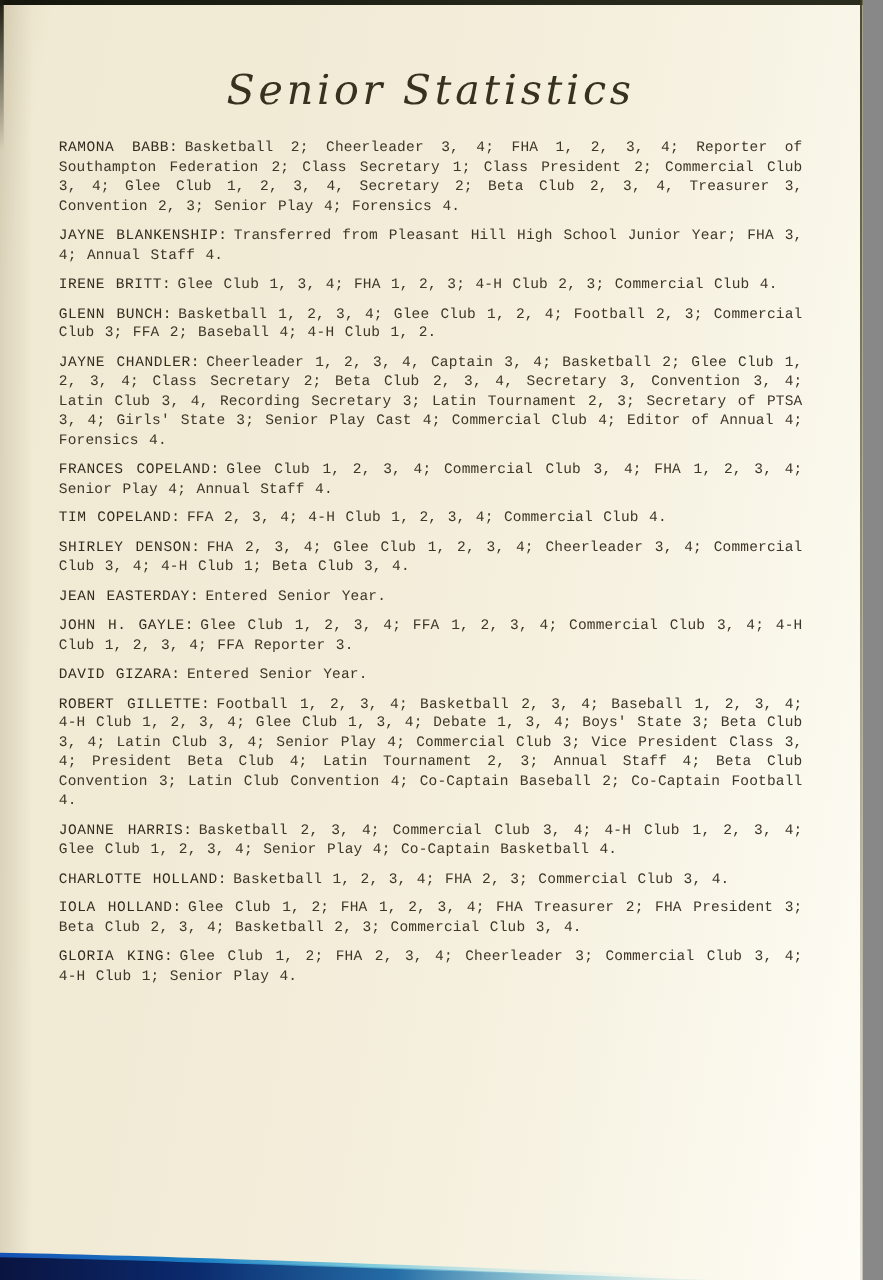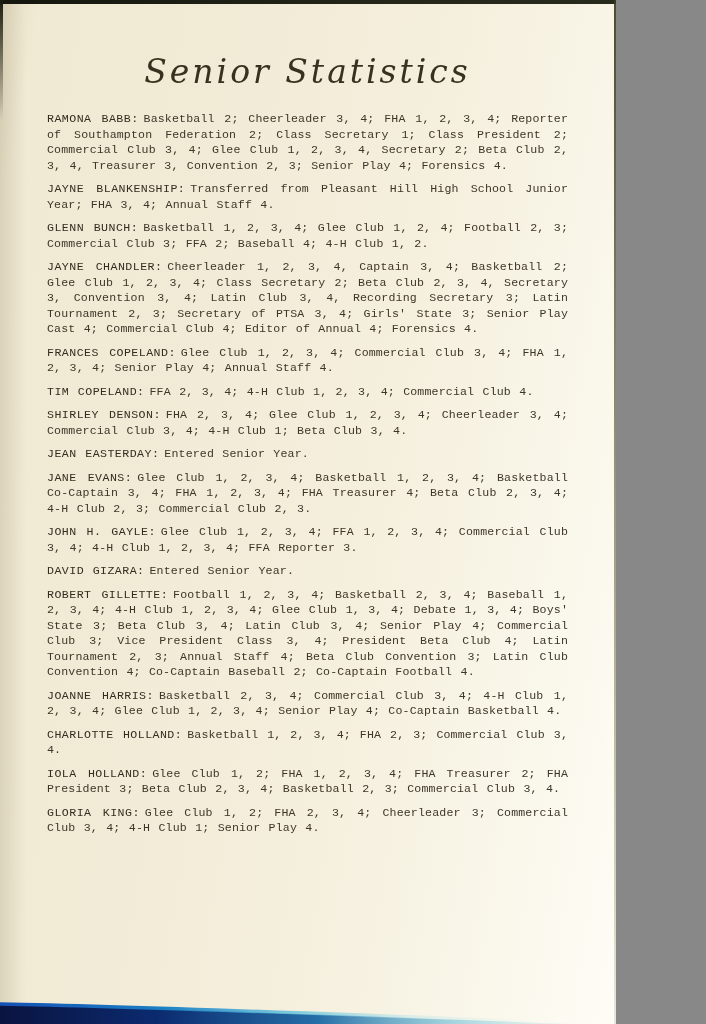--- a/index.html
+++ b/index.html
@@ -3,21 +3,21 @@
 <meta charset="utf-8">
 <style>
   html, body { margin: 0; padding: 0; }
   body {
     width: 706px; height: 1024px;
     background: #888;
     font-family: "Liberation Serif", serif;
   }
   .page {
     position: relative;
-    width: 616px; height: 1024px;
+    width: 690px; height: 1024px;
     overflow: hidden;
     background: linear-gradient(100deg,
       #e7dfc6 0%, #f0e9d3 5%, #f2ecd8 40%,
       #f6f1e0 65%, #fbf9ee 88%, #fefdf6 100%);
   }
   
   .edge-top {
     position: absolute; top: 0; left: 0;
     width: 706px; height: 4px;
     background: linear-gradient(to right, #14160d, #232619 55%, #2a2c1e);
@@ -84,35 +84,35 @@
   <div class="edge-left"></div>
   <div class="edge-right"></div>
 
   <div class="content">
     <h1 class="page-title">Senior Statistics</h1>
     <div class="entries">
   <p class="entry"><span class="entry-name">RAMONA BABB:</span><span class="entry-text">Basketball 2; Cheerleader 3, 4; FHA 1, 2, 3, 4; Reporter of Southampton Federation 2; Class Secretary 1; Class President 2; Commercial Club 3, 4; Glee Club 1, 2, 3, 4, Secretary 2; Beta Club 2, 3, 4, Treasurer 3, Convention 2, 3; Senior Play 4; Forensics 4.</span></p>
 
   <p class="entry"><span class="entry-name">JAYNE BLANKENSHIP:</span><span class="entry-text">Transferred from Pleasant Hill High School Junior Year; FHA 3, 4; Annual Staff 4.</span></p>
 
+  <p class="entry"><span class="entry-name">IRENE BRITT:</span><span class="entry-text">Glee Club 1, 3, 4; FHA 1, 2, 3; 4-H Club 2, 3; Commercial Club 4.</span></p>
 
   <p class="entry"><span class="entry-name">GLENN BUNCH:</span><span class="entry-text">Basketball 1, 2, 3, 4; Glee Club 1, 2, 4; Football 2, 3; Commercial Club 3; FFA 2; Baseball 4; 4-H Club 1, 2.</span></p>
 
   <p class="entry"><span class="entry-name">JAYNE CHANDLER:</span><span class="entry-text">Cheerleader 1, 2, 3, 4, Captain 3, 4; Basketball 2; Glee Club 1, 2, 3, 4; Class Secretary 2; Beta Club 2, 3, 4, Secretary 3, Convention 3, 4; Latin Club 3, 4, Recording Secretary 3; Latin Tournament 2, 3; Secretary of PTSA 3, 4; Girls' State 3; Senior Play Cast 4; Commercial Club 4; Editor of Annual 4; Forensics 4.</span></p>
 
   <p class="entry"><span class="entry-name">FRANCES COPELAND:</span><span class="entry-text">Glee Club 1, 2, 3, 4; Commercial Club 3, 4; FHA 1, 2, 3, 4; Senior Play 4; Annual Staff 4.</span></p>
 
   <p class="entry"><span class="entry-name">TIM COPELAND:</span><span class="entry-text">FFA 2, 3, 4; 4-H Club 1, 2, 3, 4; Commercial Club 4.</span></p>
 
   <p class="entry"><span class="entry-name">SHIRLEY DENSON:</span><span class="entry-text">FHA 2, 3, 4; Glee Club 1, 2, 3, 4; Cheerleader 3, 4; Commercial Club 3, 4; 4-H Club 1; Beta Club 3, 4.</span></p>
 
   <p class="entry"><span class="entry-name">JEAN EASTERDAY:</span><span class="entry-text">Entered Senior Year.</span></p>
 
 
-  <p class="entry"><span class="entry-name">JANE EVANS:</span><span class="entry-text">Glee Club 1, 2, 3, 4; Basketball 1, 2, 3, 4; Basketball Co-Captain 3, 4; FHA 1, 2, 3, 4; FHA Treasurer 4; Beta Club 2, 3, 4; 4-H Club 2, 3; Commercial Club 2, 3.</span></p>
 
 
   <p class="entry"><span class="entry-name">JOHN H. GAYLE:</span><span class="entry-text">Glee Club 1, 2, 3, 4; FFA 1, 2, 3, 4; Commercial Club 3, 4; 4-H Club 1, 2, 3, 4; FFA Reporter 3.</span></p>
 
   <p class="entry"><span class="entry-name">DAVID GIZARA:</span><span class="entry-text">Entered Senior Year.</span></p>
 
   <p class="entry"><span class="entry-name">ROBERT GILLETTE:</span><span class="entry-text">Football 1, 2, 3, 4; Basketball 2, 3, 4; Baseball 1, 2, 3, 4; 4-H Club 1, 2, 3, 4; Glee Club 1, 3, 4; Debate 1, 3, 4; Boys' State 3; Beta Club 3, 4; Latin Club 3, 4; Senior Play 4; Commercial Club 3; Vice President Class 3, 4; President Beta Club 4; Latin Tournament 2, 3; Annual Staff 4; Beta Club Convention 3; Latin Club Convention 4; Co-Captain Baseball 2; Co-Captain Football 4.</span></p>
 
   <p class="entry"><span class="entry-name">JOANNE HARRIS:</span><span class="entry-text">Basketball 2, 3, 4; Commercial Club 3, 4; 4-H Club 1, 2, 3, 4; Glee Club 1, 2, 3, 4; Senior Play 4; Co-Captain Basketball 4.</span></p>
 

